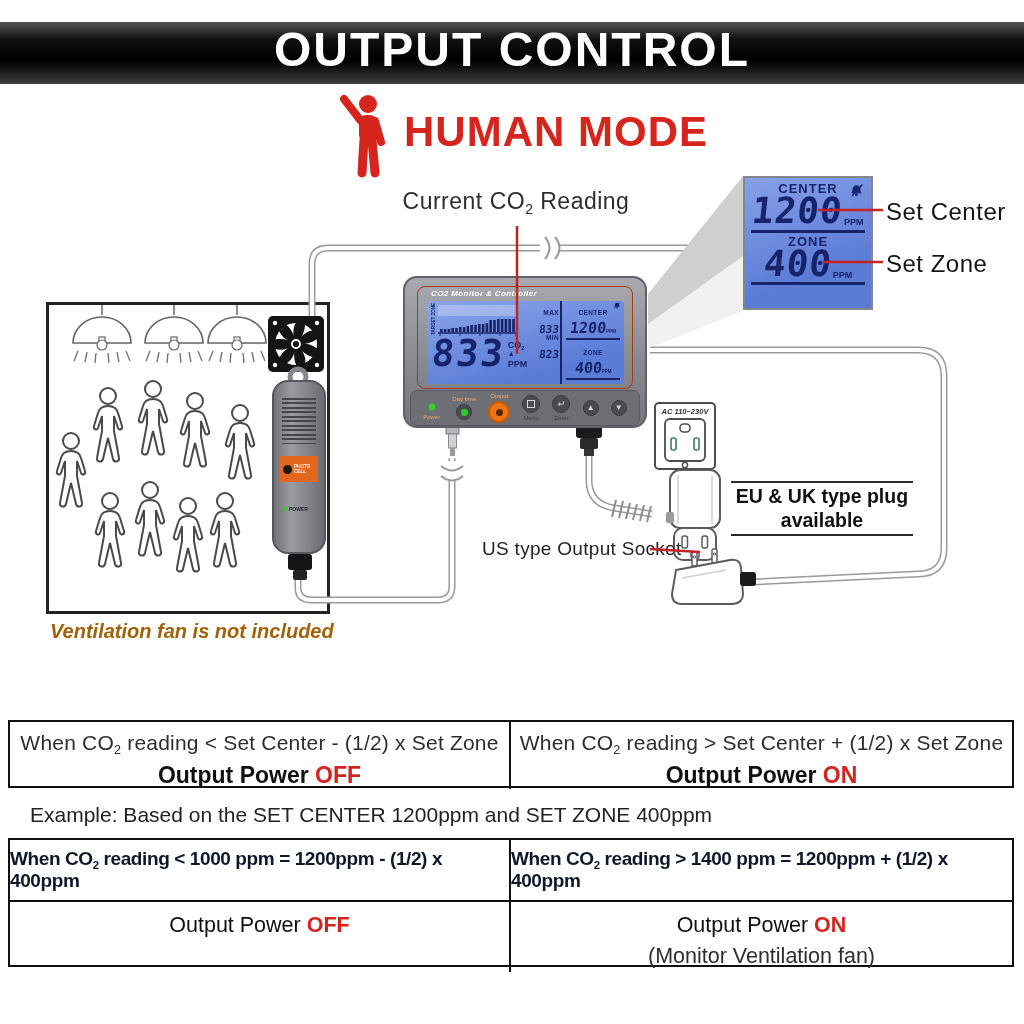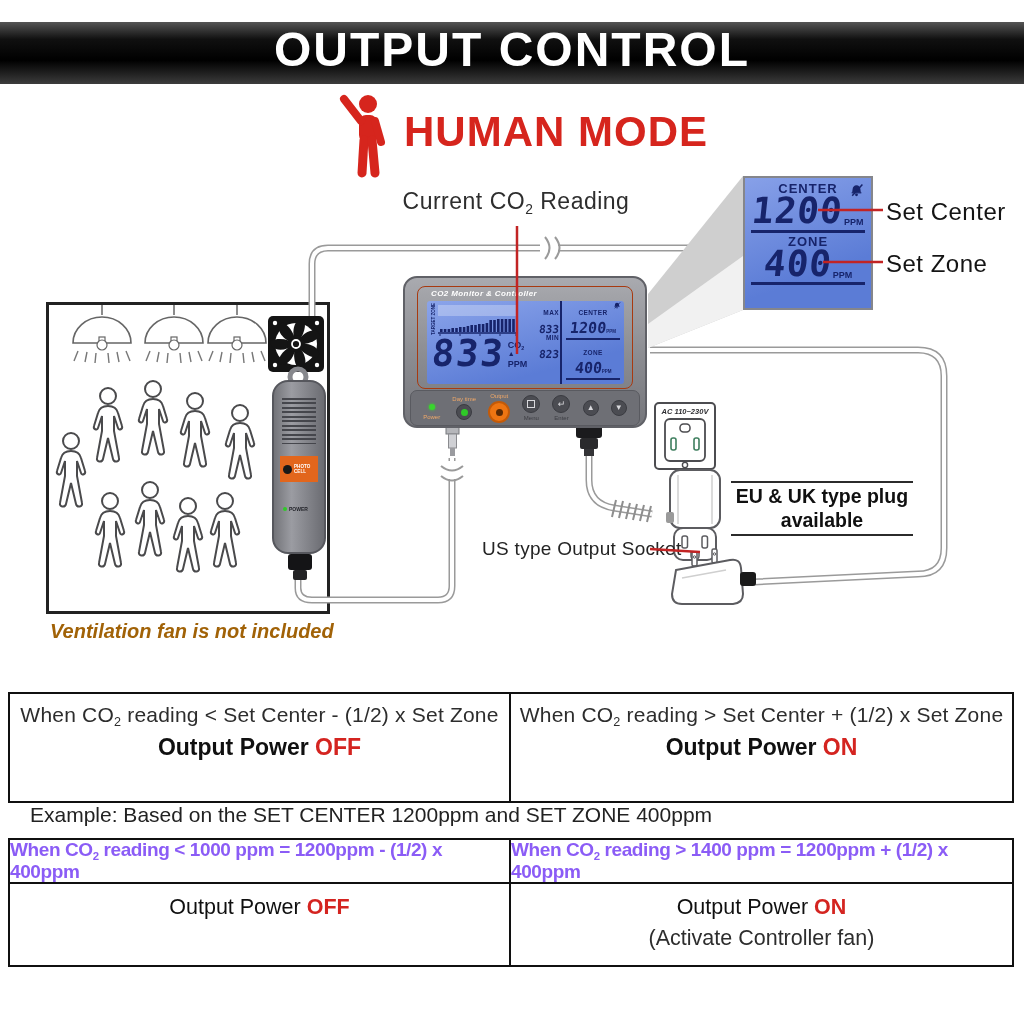--- a/index.html
+++ b/index.html
@@ -91,31 +91,31 @@
   #pcgland{position:absolute;left:14px;bottom:-18px;width:24px;height:16px;background:#141416;border-radius:3px;}
   #pcgland2{position:absolute;left:19px;bottom:-28px;width:14px;height:10px;background:#232325;border-radius:2px;}
 
   
   #uslabel{left:482px;top:538px;font-size:19px;color:#242424;letter-spacing:.3px;}
   #eunote{left:731px;top:481px;width:182px;text-align:center;font-weight:bold;font-size:19.5px;color:#101010;
     border-top:2px solid #2b2b2b;border-bottom:2px solid #2b2b2b;padding:1px 0;line-height:1.25;}
 
   
   .rtable{left:8px;width:1006px;border:2px solid #101010;display:grid;grid-template-columns:1fr 1fr;box-sizing:border-box;background:#fff;}
-  #t1{top:692px;height:111px;}
+  #t1{top:720px;height:68px;}
   #t1 .cell{padding-top:9px;text-align:center;}
   #t1 .cell.l{border-right:2px solid #101010;}
   .cond{font-size:21px;color:#2d2d2d;letter-spacing:.2px;}
   .powline{font-size:23px;font-weight:bold;color:#101010;margin-top:7px;}
   .state{color:#d42420;}
   #caption{left:30px;top:803px;font-size:21px;color:#222;}
   #t2{top:838px;height:129px;}
   #t2 .cell.l{border-right:2px solid #101010;}
-  #t2 .r1{height:44px;display:flex;align-items:center;justify-content:center;
-    font-size:19px;font-weight:bold;color:#8b5cf6;letter-spacing:-0.4px;border-bottom:2px solid #101010;box-sizing:border-box;}
+  #t2 .r1{height:62px;display:flex;align-items:center;justify-content:center;
+    font-size:19px;font-weight:bold;color:#0f172a;letter-spacing:-0.4px;border-bottom:2px solid #101010;box-sizing:border-box;}
   #t2 .r2{padding-top:8px;text-align:center;font-size:21.5px;color:#2d2d2d;line-height:1.45;}
   #t2 .powline2{font-size:21.5px;}
   svg text{font-family:"Liberation Sans",sans-serif;}
 </style>
 </head>
 <body>
 
 <div class="abs" id="banner">
   <span class="t">OUTPUT CONTROL</span>
 </div>
@@ -470,16 +470,16 @@
   </div>
   <div class="cell">
     <div class="r1">
       <span><span>When CO</span><sub class="s">2</sub><span> reading &gt; 1400 ppm = 1200ppm + (1/2) x 400ppm</span></span>
     </div>
     <div class="r2">
       <div class="powline powline2" style="margin-top:0;font-weight:normal;">
         <span>Output Power</span>
         <span class="state" style="font-weight:bold;">ON</span>
       </div>
-      <div>(Activate Controller fan)</div>
+      <div>(Monitor Ventilation fan)</div>
     </div>
   </div>
 </div>
 
 </body></html>

